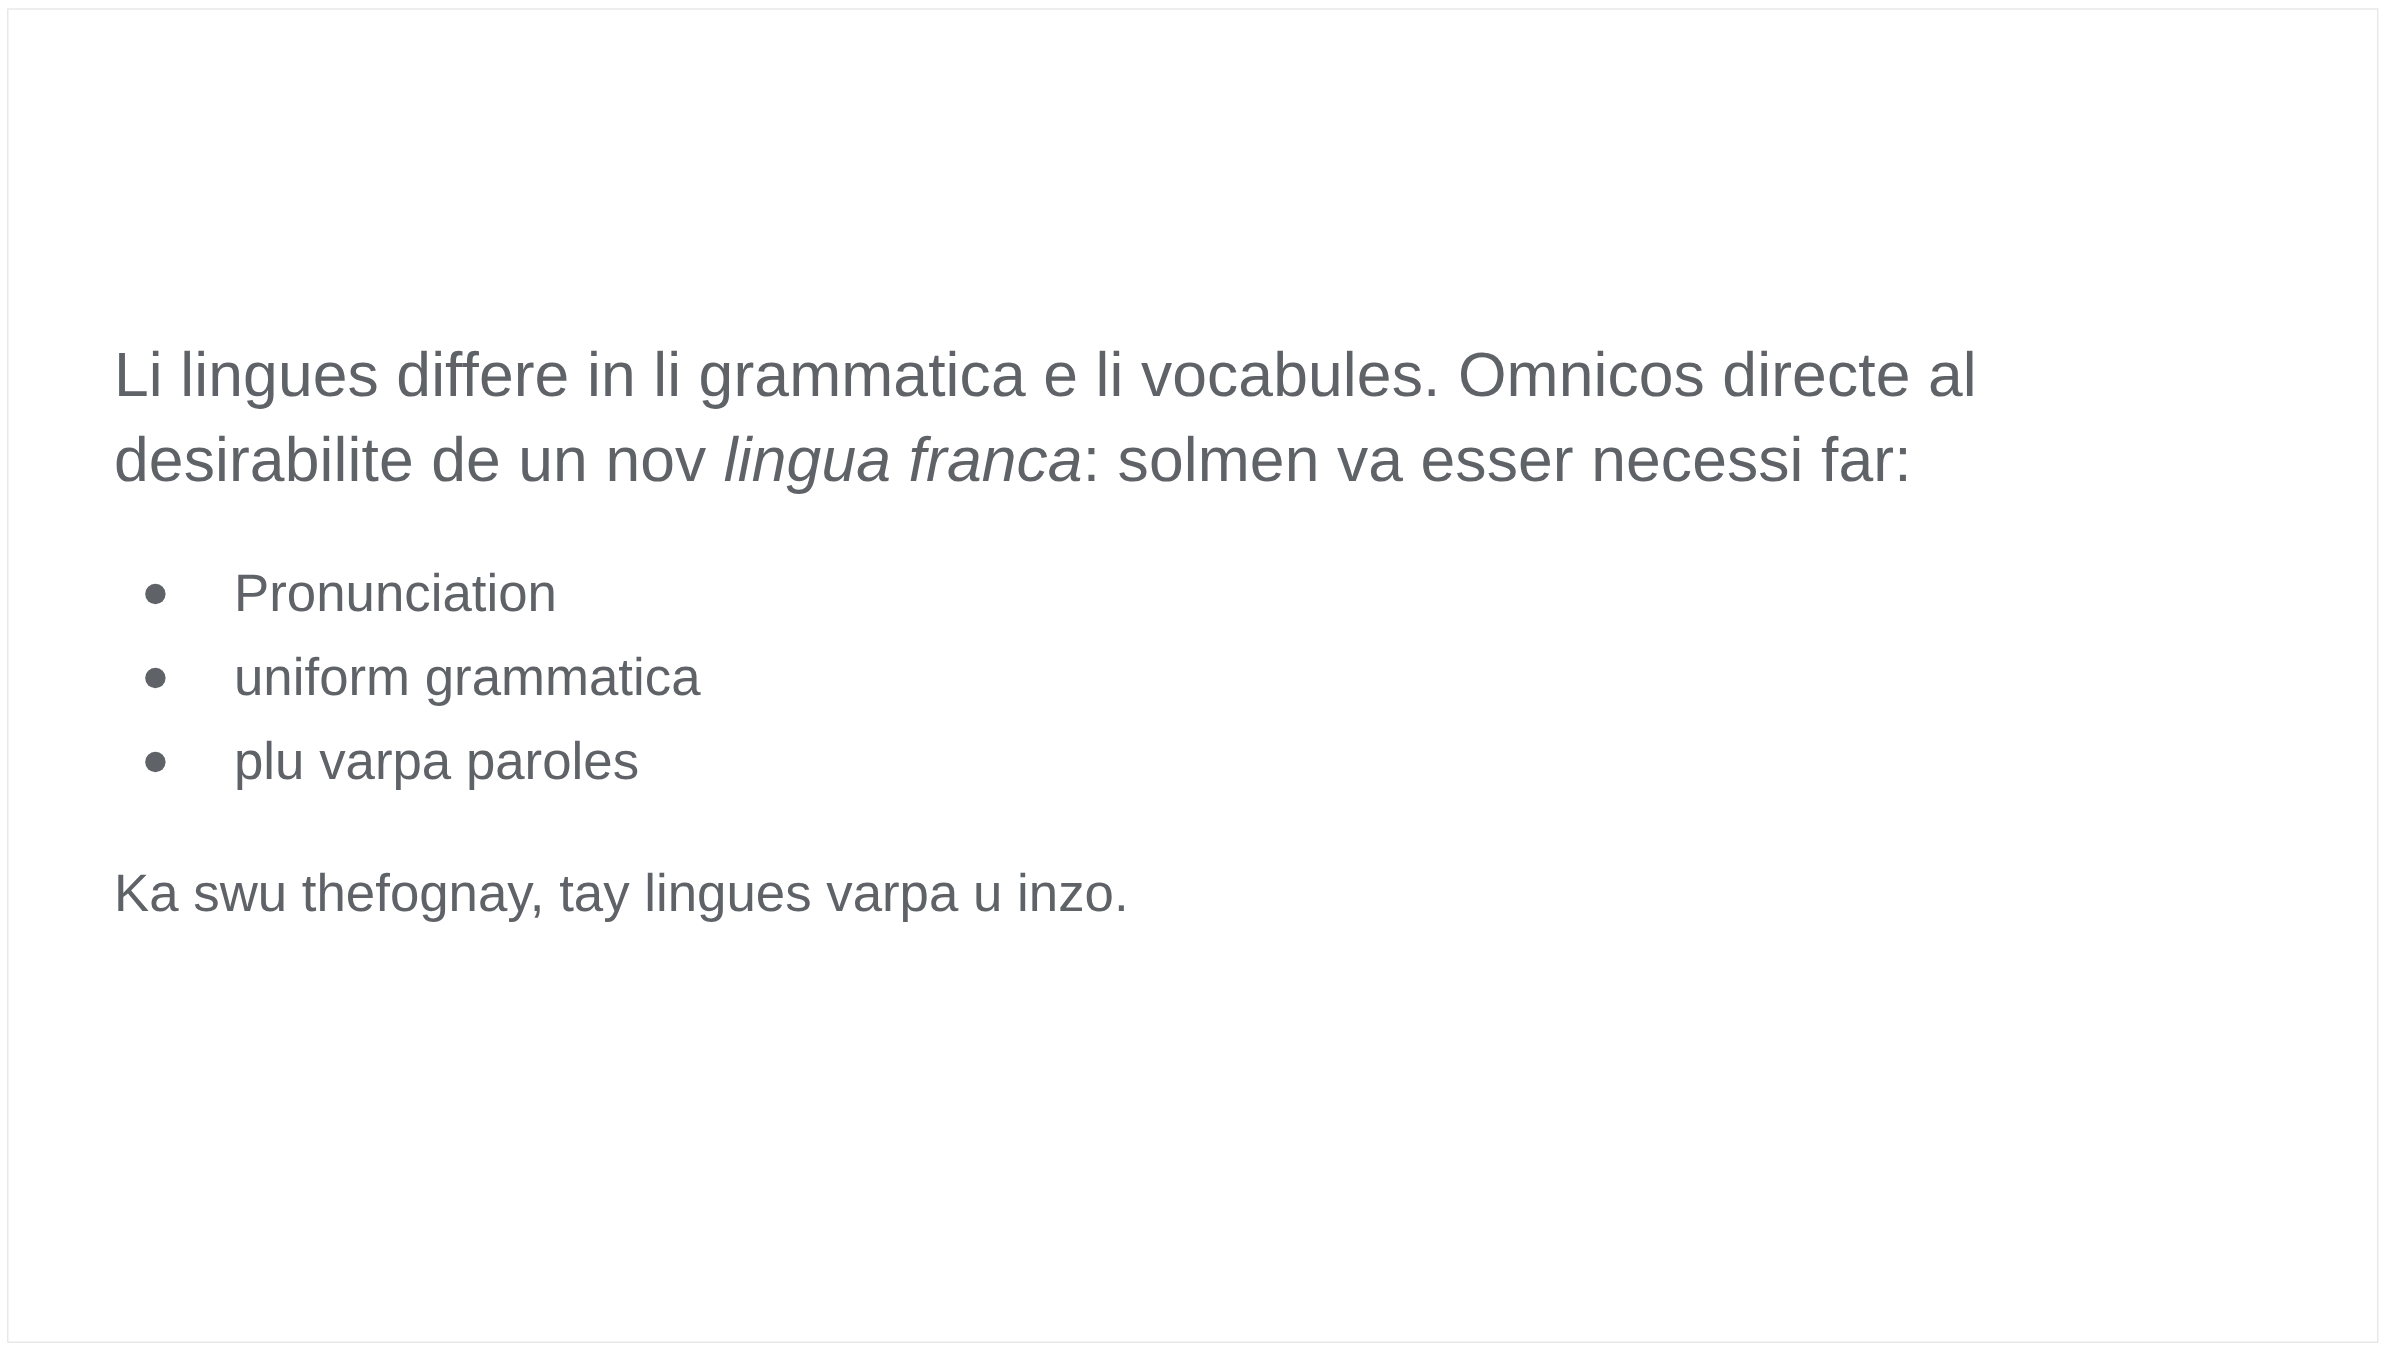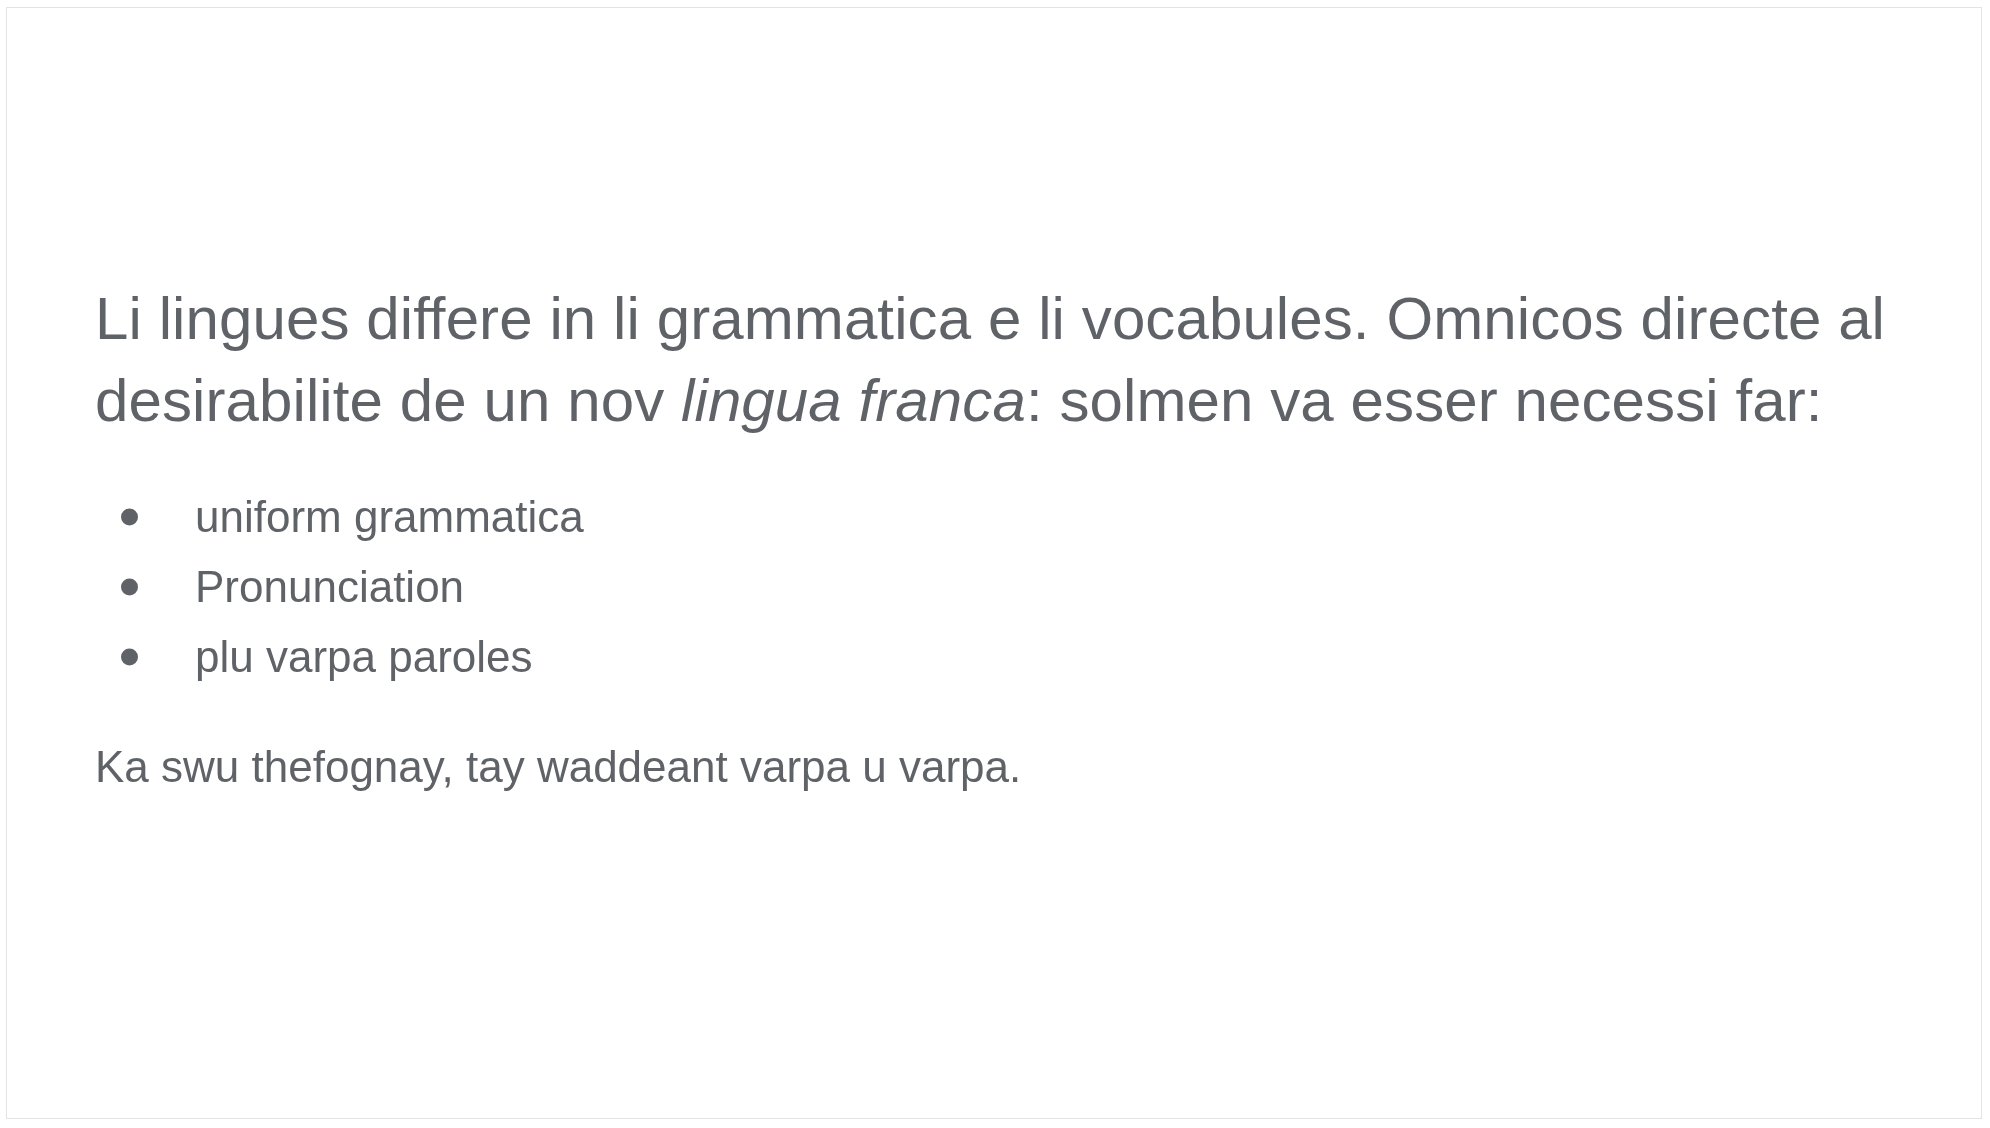--- a/index.html
+++ b/index.html
@@ -33,21 +33,21 @@
     box-sizing: border-box;
   }
   .content-body {
     position: absolute;
     left: 88px;
     top: 270px;
     width: 1810px;
   }
   .paragraph-intro {
     color: #5f6368;
-    font-size: 60px;
+    font-size: 52px;
     line-height: 1.36;
     font-weight: 400;
     letter-spacing: 0.1px;
     margin: 0;
   }
   .paragraph-intro em {
     font-style: italic;
   }
   .bullet-list {
     list-style: none;
@@ -84,29 +84,29 @@
 
 <div class="slide-canvas">
   <div class="slide-frame">
     <div class="content-body">
 
       <p class="paragraph-intro"><span>Li lingues differe in li grammatica e li vocabules. Omnicos directe al desirabilite de un nov </span><em>lingua franca</em><span>: solmen va esser necessi far:</span></p>
 
       <ul class="bullet-list">
         <li class="bullet-item">
           <span class="bullet-marker"></span>
-          <span>uniform grammatica</span>
+          <span>Pronunciation</span>
         </li>
         <li class="bullet-item">
           <span class="bullet-marker"></span>
-          <span>Pronunciation</span>
+          <span>uniform grammatica</span>
         </li>
         <li class="bullet-item">
           <span class="bullet-marker"></span>
           <span>plu varpa paroles</span>
         </li>
       </ul>
 
-      <p class="paragraph-outro">Ka swu thefognay, tay waddeant varpa u varpa.</p>
+      <p class="paragraph-outro">Ka swu thefognay, tay lingues varpa u inzo.</p>
 
     </div>
   </div>
 </div>
 
 </body></html>

